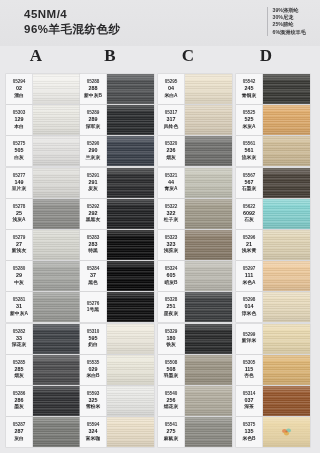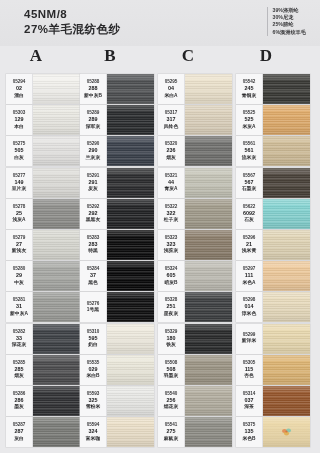--- a/index.html
+++ b/index.html
@@ -81,22 +81,22 @@
   .floral{
     position:absolute;left:50%;top:50%;width:16px;height:11px;
     transform:translate(-50%,-50%);
   }
 </style>
 </head>
 <body>
 
 <div id="header">
   <div class="title-block">
-    <div class="title-line" id="title-main">45NM/8</div>
-    <div class="title-line" id="title-sub">27%羊毛混纺色纱</div>
+    <div class="title-line" id="title-main">45NM/4</div>
+    <div class="title-line" id="title-sub">96%羊毛混纺色纱</div>
   </div>
   <div class="comp-block">
     <div class="comp-line">39%涤斯纶</div>
     <div class="comp-line">30%尼龙</div>
     <div class="comp-line">25%腈纶</div>
     <div class="comp-line">6%澳洲纹羊毛</div>
   </div>
 </div>
 
 <div id="col-letters">

